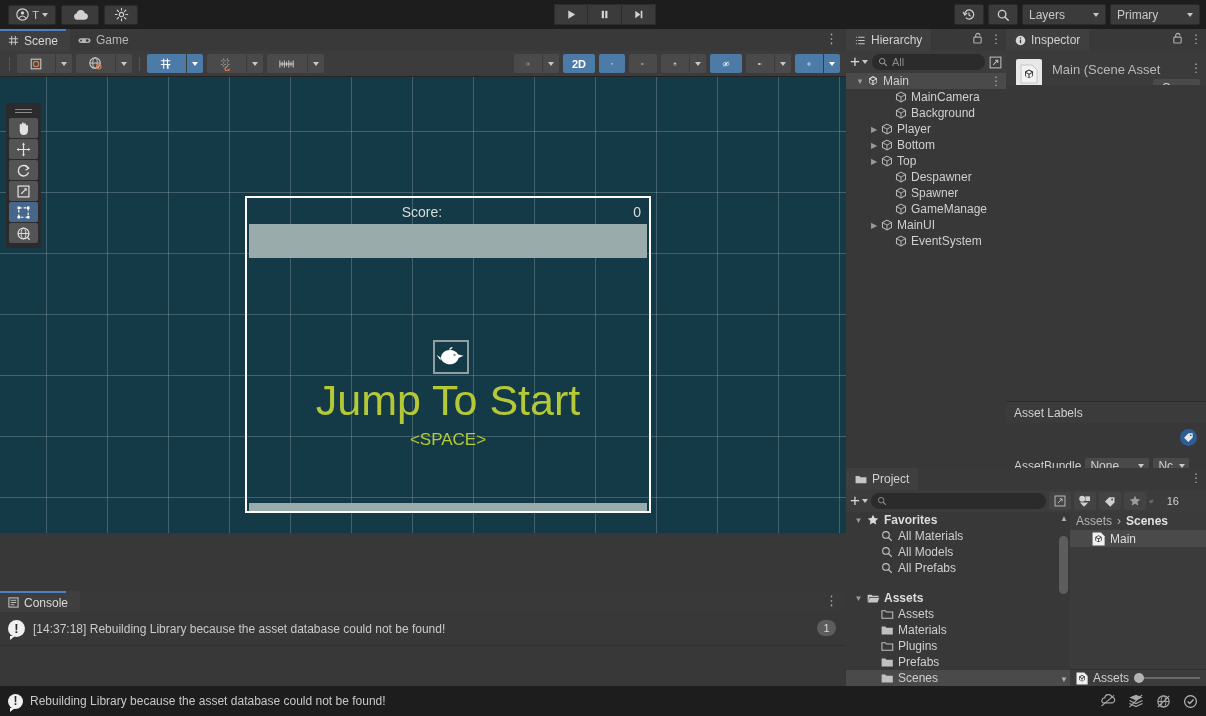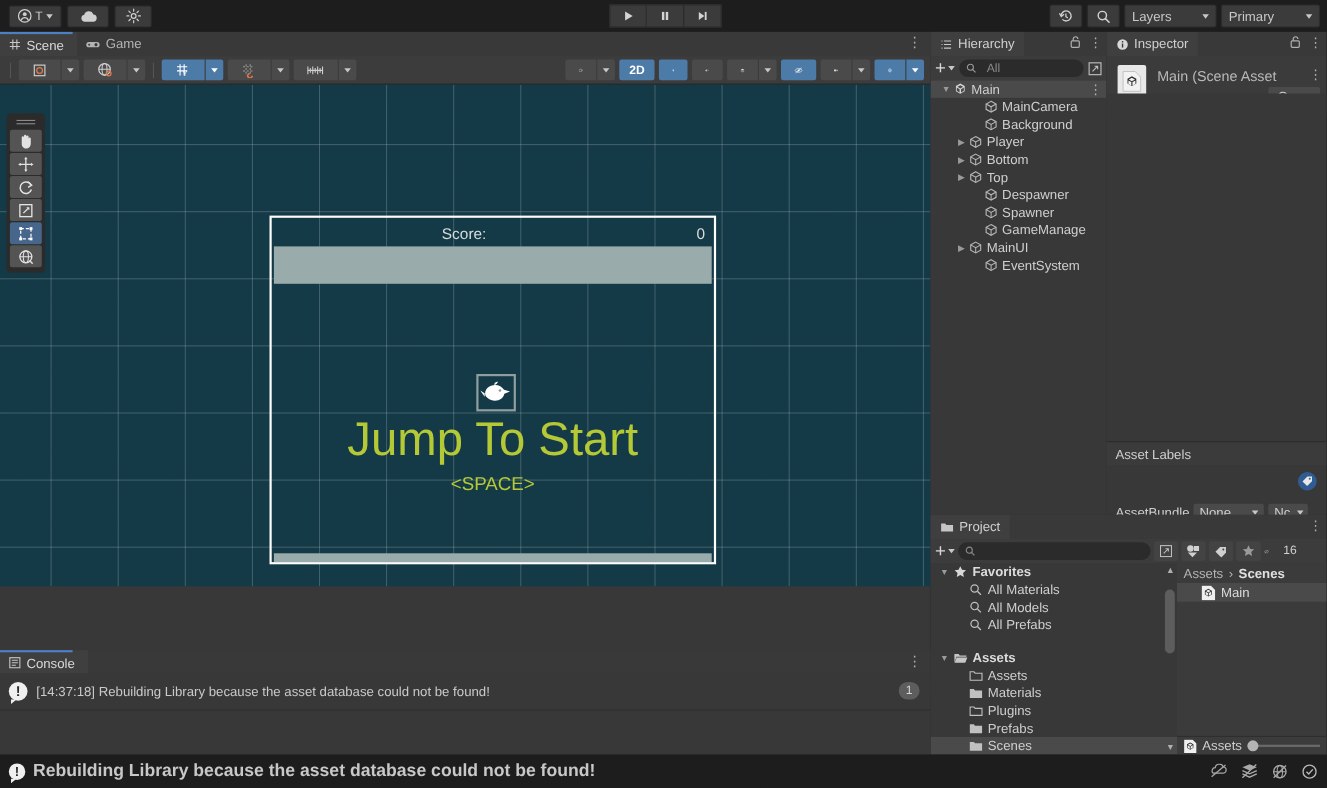--- a/index.html
+++ b/index.html
@@ -149,21 +149,21 @@
     position: absolute; right: 10px; top: 8px; width: 19px; height: 16px; border-radius: 8px;
     background: #5d5d5d; color: #d8d8d8; font-size: 11px; display:flex; align-items:center; justify-content:center;
   }
 
   
   .hier-panel { position: absolute; left: 846px; top: 29px; width: 160px; height: 439px; background: #383838; }
   .panel-tabs { height: 22px; background: #393939; display:flex; align-items:center; position: relative; }
   .panel-tab { height: 22px; display:flex; align-items:center; gap:5px; padding: 0 9px; font-size:12px; color:#d0d0d0; background:#3f3f3f; }
   .panel-tools { position: absolute; right: 4px; top: 3px; display:flex; gap:7px; color:#b0b0b0; }
   .hier-toolbar { height: 22px; background: #3c3c3c; display:flex; align-items:center; gap:4px; padding: 0 4px; }
-  .h-search { flex:1; height:16px; background:#2b2b2b; border-radius:8px; display:flex; align-items:center; padding:0 6px; gap:9px; color:#8a8a8a; font-size:11px; }
+  .h-search { flex:1; height:16px; background:#2b2b2b; border-radius:8px; display:flex; align-items:center; padding:0 6px; gap:4px; color:#8a8a8a; font-size:11px; }
   .hier-list { position:absolute; top:44px; left:0; right:0; bottom:0; background:#383838; overflow:hidden; }
   .h-row { height: 16px; display:flex; align-items:center; font-size:12px; color:#cfcfcf; padding-left: 4px; white-space: nowrap; }
   .h-row.root { background:#4a4a4a; font-weight: normal; }
   .h-arrow { width: 12px; color:#9a9a9a; font-size:8px; display:flex; align-items:center; justify-content:center; }
   .h-icon { width:14px; display:flex; align-items:center; justify-content:center; margin-right:3px; }
   .h-kebab { margin-left:auto; margin-right:4px; color:#b0b0b0; }
 
   
   .insp-panel { position: absolute; left: 1006px; top: 29px; width: 200px; height: 439px; background: #383838; }
   .insp-head { height: 56px; background: #3b3b3b; border-bottom:1px solid #2c2c2c; position: relative; }
@@ -200,21 +200,21 @@
   .crumb { height:18px; display:flex; align-items:center; gap:5px; padding:0 6px; font-size:12px; color:#b4b4b4; background:#3b3b3b;}
   .crumb b { color:#e0e0e0; font-weight:bold; }
   .asset-row { height:17px; display:flex; align-items:center; gap:5px; padding-left:22px; background:#4a4a4a; font-size:12px; color:#dcdcdc;}
   .proj-footer { position:absolute; left:0; right:0; bottom:0; height:17px; background:#3c3c3c; display:flex; align-items:center; gap:5px; padding:0 6px; font-size:12px; color:#cfcfcf; border-top:1px solid #2e2e2e;}
   .slider { flex:1; height:12px; display:flex; align-items:center; position:relative; max-width: 95px;}
   .slider .track { height:2px; background:#6a6a6a; width:100%; }
   .slider .knob { position:absolute; left:0; width:10px; height:10px; border-radius:50%; background:#b4b4b4; }
 
   
   .statusbar { position:absolute; left:0; bottom:0; width:1206px; height:30px; background:#1d1d1d; display:flex; align-items:center; padding:0 8px; gap:7px; }
-  .sb-text { font-size:16px; color:#c8c8c8;font-weight:bold; }
+  .sb-text { font-size:12px; color:#c8c8c8; }
   .sb-right { margin-left:auto; display:flex; gap:12px; align-items:center; color:#bdbdbd; }
 
   .err-ico { width:17px; height:17px; border-radius:50%; background:#f0f0f0; color:#2a2a2a; display:flex;align-items:center;justify-content:center; font-weight:bold; font-size:13px; position:relative;}
   .err-ico::after { content:""; position:absolute; left:2px; bottom:-3px; border-left:5px solid #f0f0f0; border-bottom:4px solid transparent; }
   svg { display:block; }
 </style>
 </head>
 <body>
 
 <div class="app">

